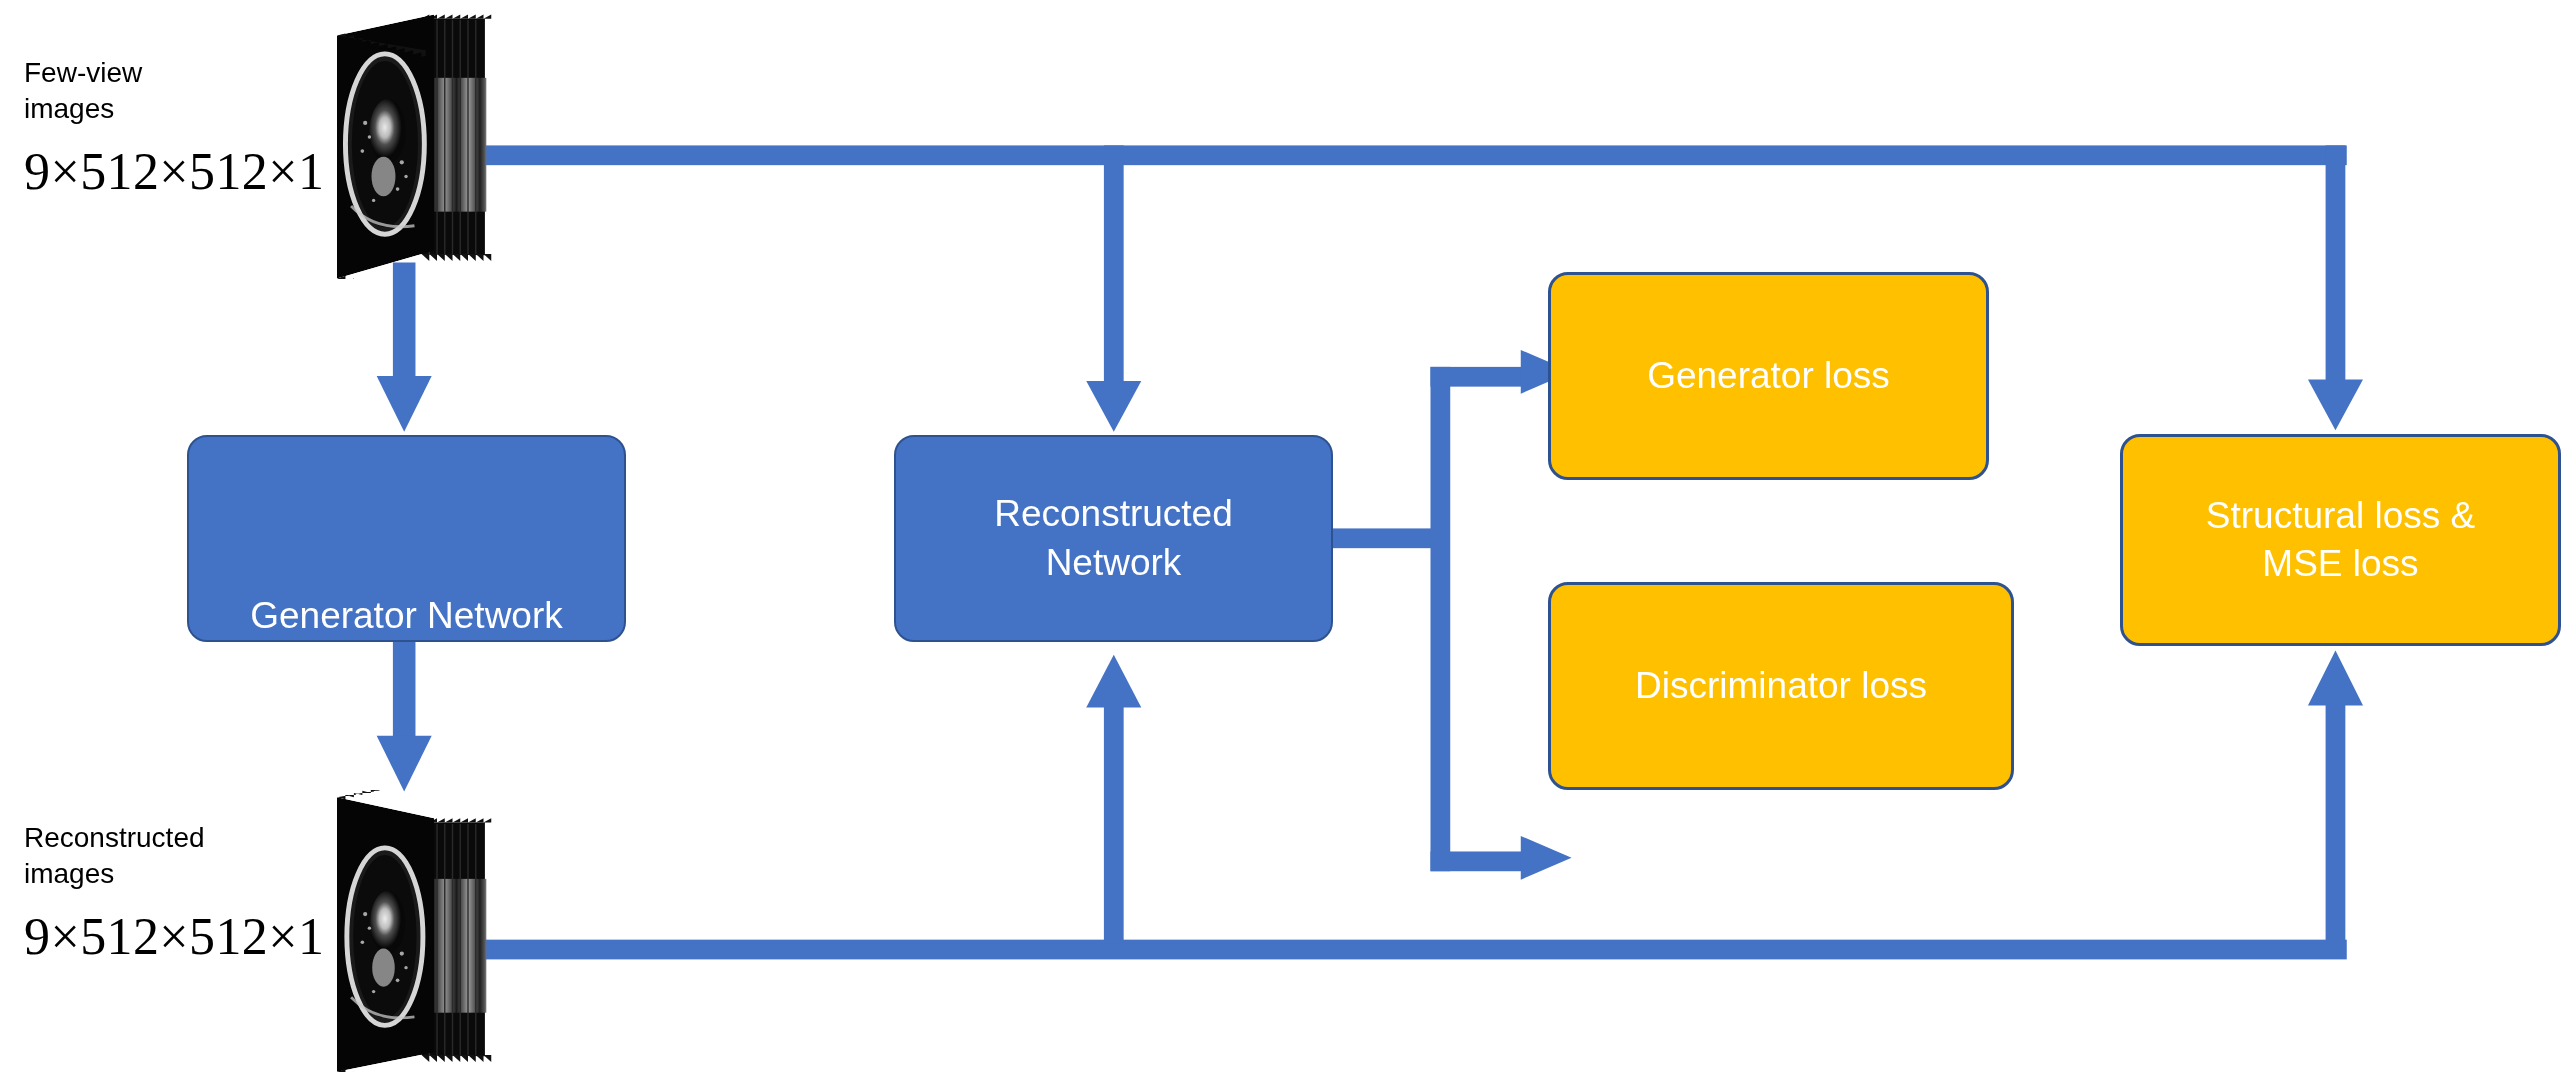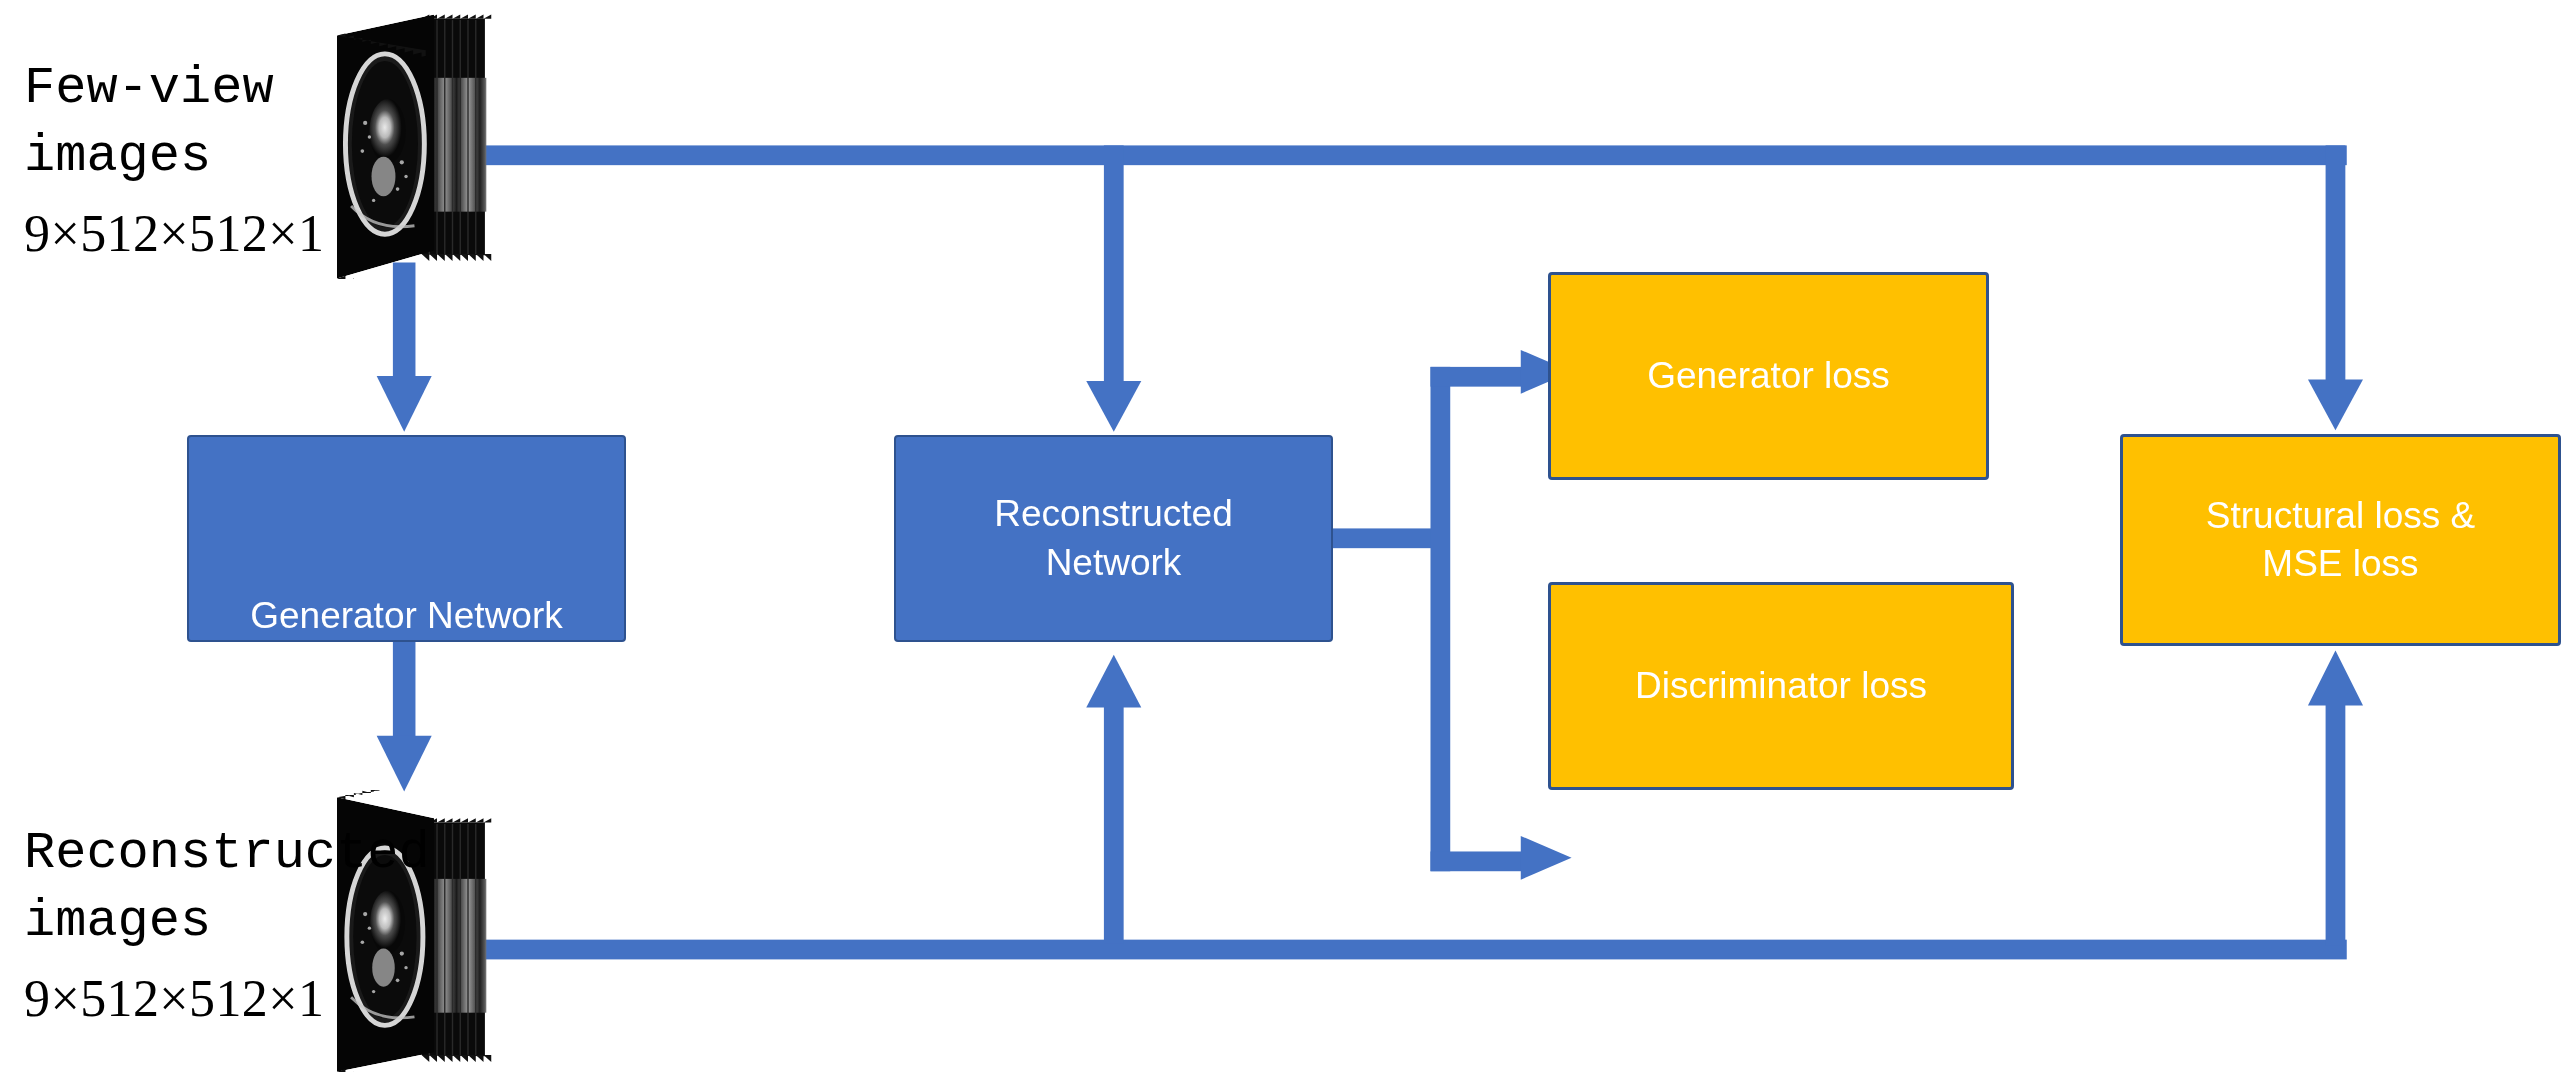--- a/index.html
+++ b/index.html
@@ -1,26 +1,26 @@
 <!DOCTYPE html>
 <html style="font-size:11.3px"><head>
 <meta charset="utf-8">
 <style>
   html,body{margin:0;padding:0;background:#fff;}
   body{width:2576px;height:1078px;overflow:hidden;
        font-family:"Liberation Sans",sans-serif;}
   #canvas{position:relative;width:2576px;height:1078px;background:#ffffff;}
 
   .lbl{position:absolute;color:#000;line-height:1.30;white-space:nowrap;}
-  .lbl .l1{font-family:Liberation Mono, monospace;font-size:52px;}
+  .lbl .l1{font-family:Liberation Sans, sans-serif;font-size:28px;}
   .lbl .l2{font-family:"Liberation Serif",serif;font-size:52px;letter-spacing:0.4px;}
 
   .node{position:absolute;box-sizing:border-box;
         display:flex;align-items:center;justify-content:center;text-align:center;
-        border-radius:4px;color:#fff;font-size:37px;line-height:1.30;
+        border-radius:20px;color:#fff;font-size:37px;line-height:1.30;
         font-family:"Liberation Sans",sans-serif;}
   .node.blue{background:#4472C4;border:2.8px solid #2E528F;}
   .node.gold{background:#FFC000;border:3.5px solid #2E528F;}
 
   svg.wires{position:absolute;left:0;top:0;width:2576px;height:1078px;
             pointer-events:none;overflow:visible;}
 
   .stack{position:absolute;}
   .stack svg{display:block;}
 </style>

